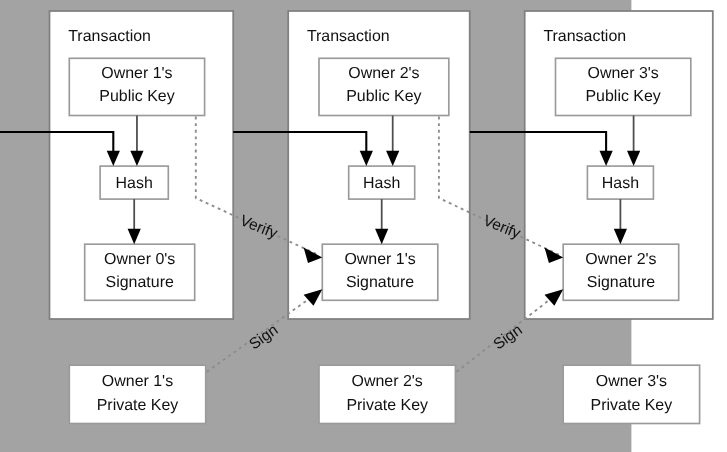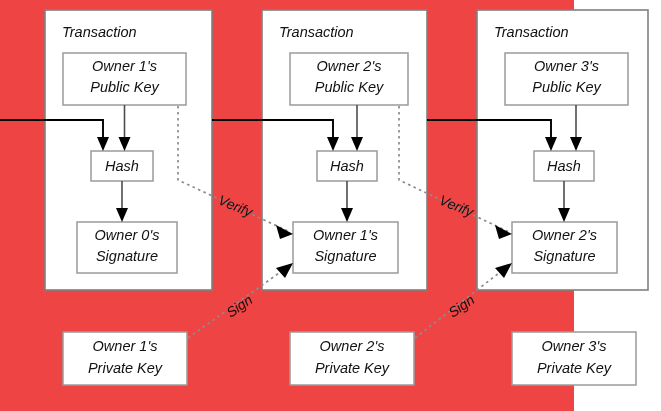--- a/index.html
+++ b/index.html
@@ -10,22 +10,21 @@
   body {
     width: 661px;
     height: 411px;
     font-family: "Liberation Sans", sans-serif;
     overflow: hidden;
   }
   #diagram-root {
     position: relative;
     width: 574px;
     height: 411px;
-    background: #ef4444;
-    font-style: italic;
+    background: #a3a3a3;
   }
   svg#chain-svg {
     display: block;
     width: 661px;
     height: 411px;
   }
   .outer-box {
     fill: #ffffff;
     stroke: #808080;
     stroke-width: 1.6;

